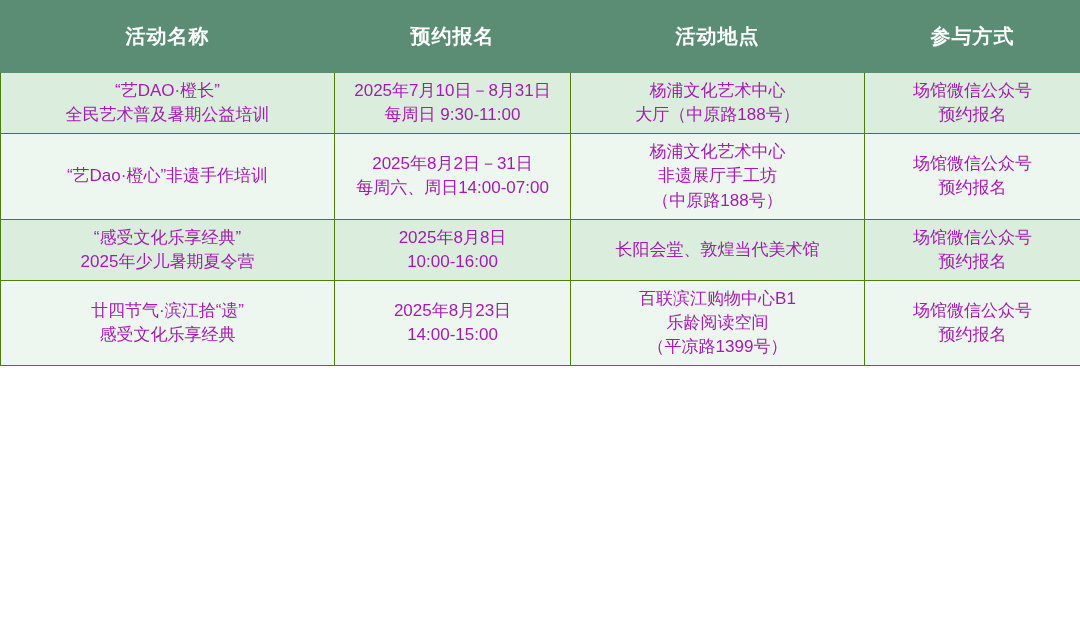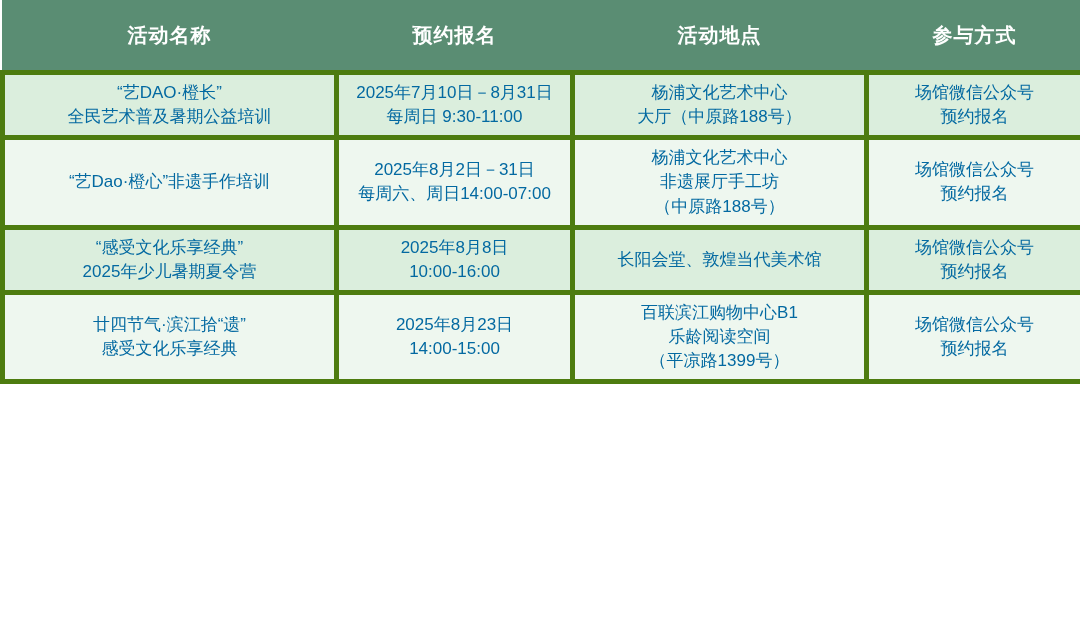--- a/index.html
+++ b/index.html
@@ -18,24 +18,24 @@
     height: 626px;
     box-sizing: border-box;
   }
   table.schedule {
     border-collapse: collapse;
     width: 1080px;
     table-layout: fixed;
   }
   table.schedule th,
   table.schedule td {
-    border: 5px solid #4d7c0f;
+    border: 1px solid #4d7c0f;
     text-align: center;
     vertical-align: middle;
-    color: #0369a1;
+    color: #a21caf;
     line-height: 1.42;
     padding: 6px 8px;
     box-sizing: border-box;
   }
   table.schedule thead th {
     background: #5a8d73;
     color: #ffffff;
     font-size: 20px;
     font-weight: bold;
     height: 72px;

